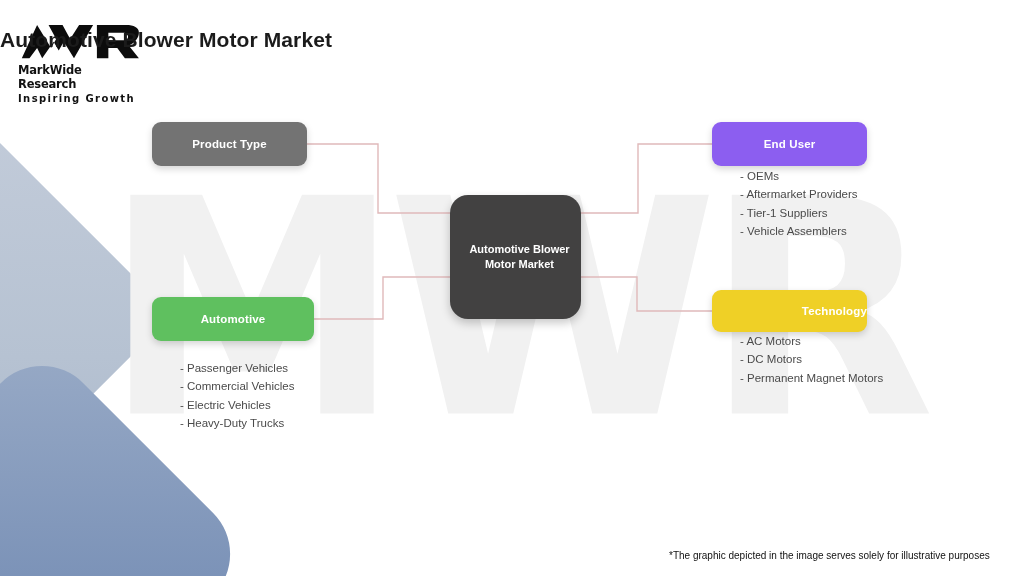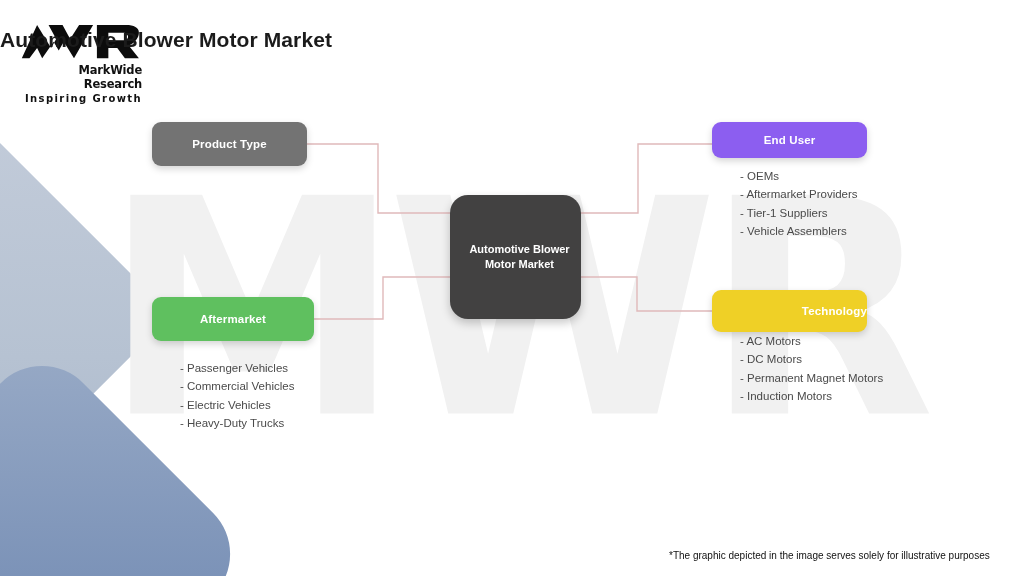--- a/index.html
+++ b/index.html
@@ -55,21 +55,21 @@
     pointer-events: none;
     user-select: none;
   }
 
   
   .logo {
     position: absolute;
     left: 18px;
     top: 20px;
     width: 124px;
-    text-align: right;
+    text-align: left;
   }
   .logo-mark {
     height: 42px;
     display: block;
   }
   .logo-name {
     font-family: "DejaVu Sans", sans-serif;
     font-size: 11.5px;
     font-weight: 700;
     color: #111111;
@@ -115,21 +115,21 @@
     display: flex;
     align-items: center;
     justify-content: center;
     color: #ffffff;
     font-size: 11.5px;
     font-weight: 700;
     letter-spacing: 0.15px;
     box-shadow: 0 3px 7px rgba(0,0,0,0.17);
   }
   .node-product  { left: 152px; top: 122px; width: 155px; height: 44px; background: #737373; }
-  .node-enduser  { left: 712px; top: 122px; width: 155px; height: 36px; background: #8c5ef0; }
+  .node-enduser  { left: 712px; top: 122px; width: 155px; height: 44px; background: #8c5ef0; }
   .node-app      { left: 152px; top: 297px; width: 162px; height: 44px; background: #5fc05f; }
   .node-tech     { left: 712px; top: 290px; width: 155px; height: 42px; background: #efd026; justify-content: flex-end; }
 
   .node-center {
     position: absolute;
     left: 450px;
     top: 195px;
     width: 123px;
     height: 124px;
     border-radius: 18px;
@@ -208,21 +208,21 @@
     </g>
   </svg>
 
   <div class="node node-product">
     <span>Product Type</span>
   </div>
   <div class="node node-enduser">
     <span>End User</span>
   </div>
   <div class="node node-app">
-    <span>Aftermarket</span>
+    <span>Automotive</span>
   </div>
   <div class="node node-tech">
     <span>Technology</span>
   </div>
 
   <div class="node-center">
     <div>
       <div>Automotive Blower</div>
       <div>Motor Market</div>
     </div>
@@ -240,18 +240,17 @@
     <div>- Passenger Vehicles</div>
     <div>- Commercial Vehicles</div>
     <div>- Electric Vehicles</div>
     <div>- Heavy-Duty Trucks</div>
   </div>
 
   <div class="bullets bullets-tech">
     <div>- AC Motors</div>
     <div>- DC Motors</div>
     <div>- Permanent Magnet Motors</div>
-    <div>- Induction Motors</div>
   </div>
 
   <div class="disclaimer">*The graphic depicted in the image serves solely for illustrative purposes</div>
 
 </div>
 
 </body></html>

